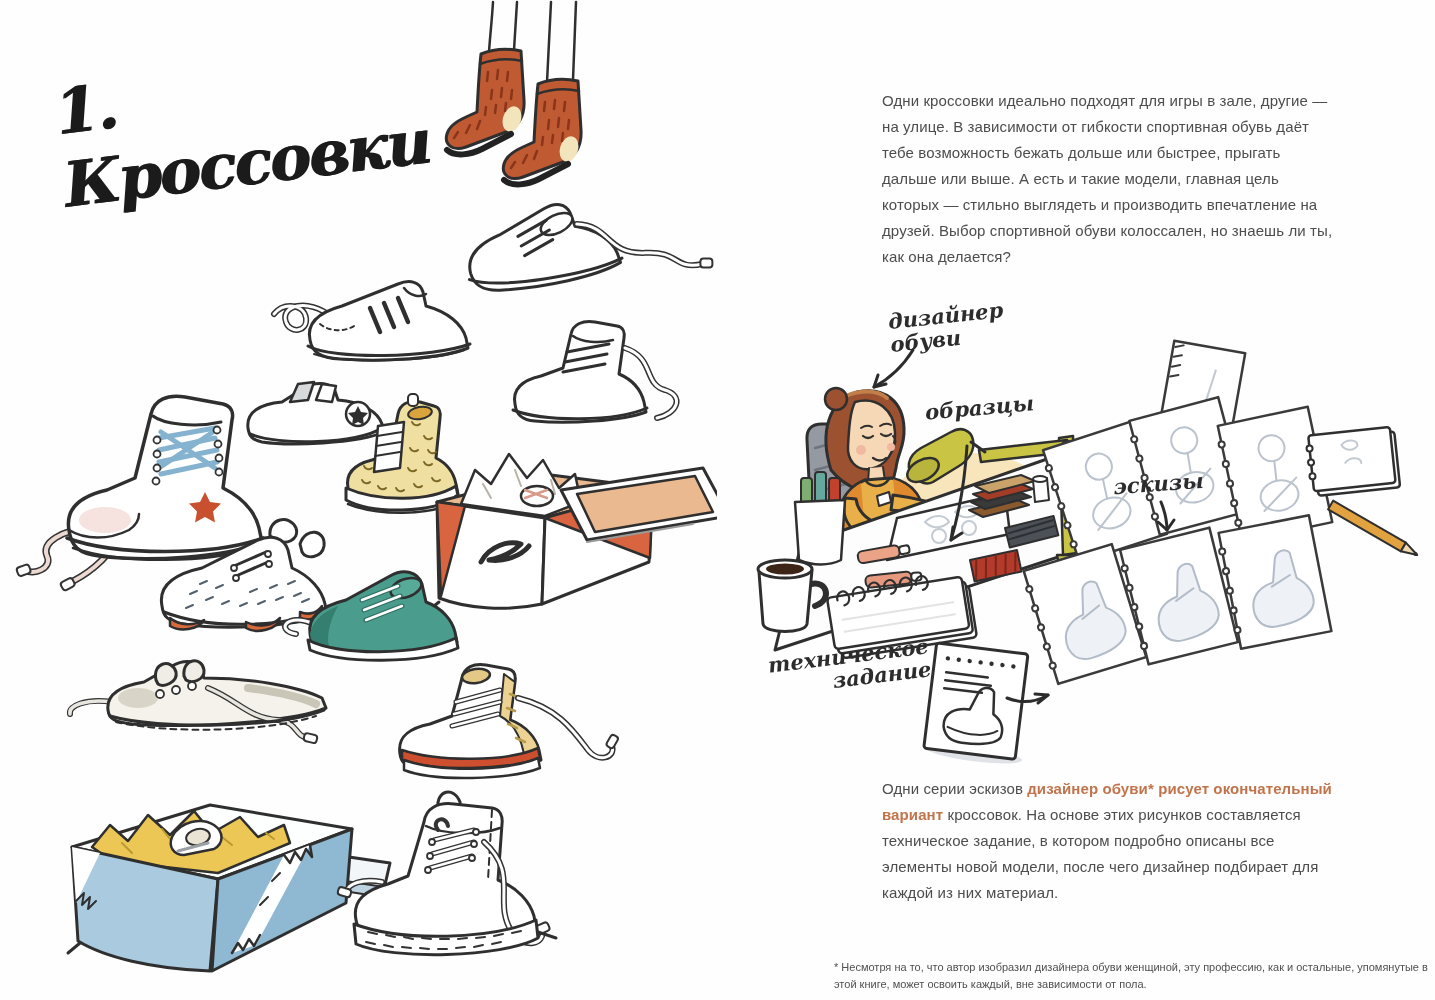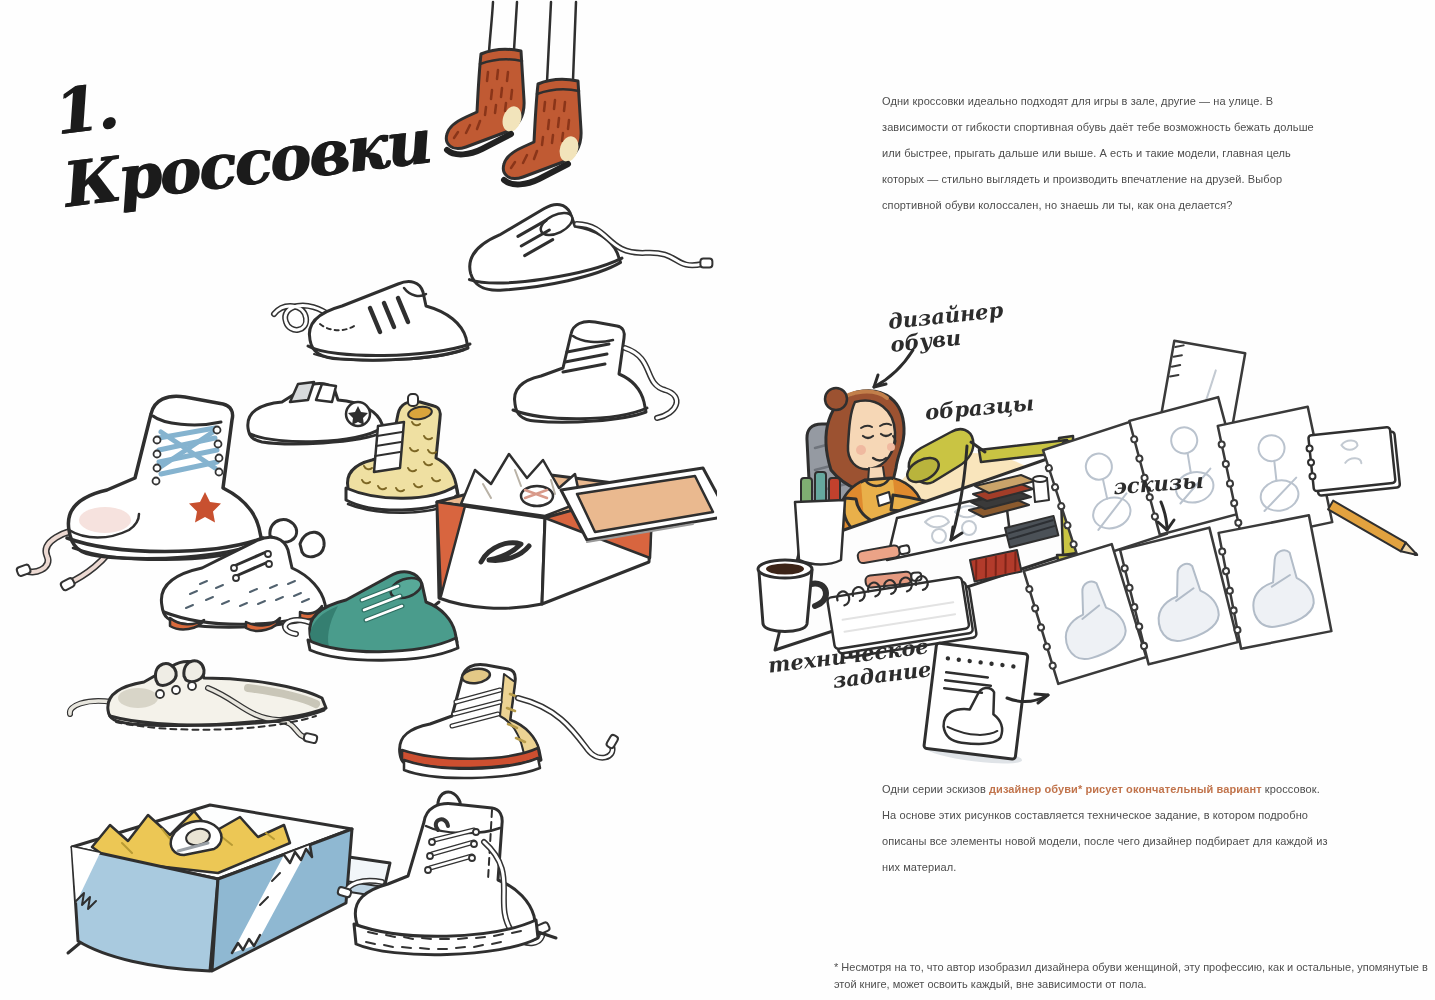--- a/index.html
+++ b/index.html
@@ -6,21 +6,21 @@
   .spread{position:relative;width:1435px;height:1000px;background:#fefefe;overflow:hidden;
           font-family:"Liberation Sans",sans-serif;}
   .page{position:absolute;top:0;height:1000px;}
   .page-left{left:0;width:717px;}
   .page-right{left:717px;width:718px;}
   .art{position:absolute;left:0;top:0;}
   .chapter-title{position:absolute;left:58px;top:52px;width:400px;margin:0;
     font-family:"DejaVu Serif",serif;font-style:italic;font-weight:700;
     font-size:62px;color:#1b1b1b;transform:rotate(-7deg);letter-spacing:-2px;
     text-shadow:1.5px 0 0 #1b1b1b;}
-  .body-text{position:absolute;margin:0;font-size:11px;line-height:26px;color:#4d4d4d;letter-spacing:.1px;}
+  .body-text{position:absolute;margin:0;font-size:15px;line-height:26px;color:#4d4d4d;letter-spacing:.1px;}
   .intro{left:165px;top:88px;width:452px;}
   .process{left:165px;top:776px;width:455px;}
   .process b{color:#c1744c;font-weight:700;}
   .footnote{position:absolute;left:106px;top:948px;width:608px;margin:11px;
     font-size:11px;line-height:17px;color:#4f4f4f;}
   .hand{position:absolute;margin:0;font-family:"DejaVu Serif",serif;font-style:italic;
     font-weight:700;font-size:21px;line-height:23px;color:#2c2c2c;white-space:pre-line;}
   .lbl-designer{left:172px;top:304px;transform:rotate(-6deg);}
   .lbl-samples{left:208px;top:396px;transform:rotate(-5deg);}
   .lbl-sketches{left:396px;top:472px;transform:rotate(-4deg);}

